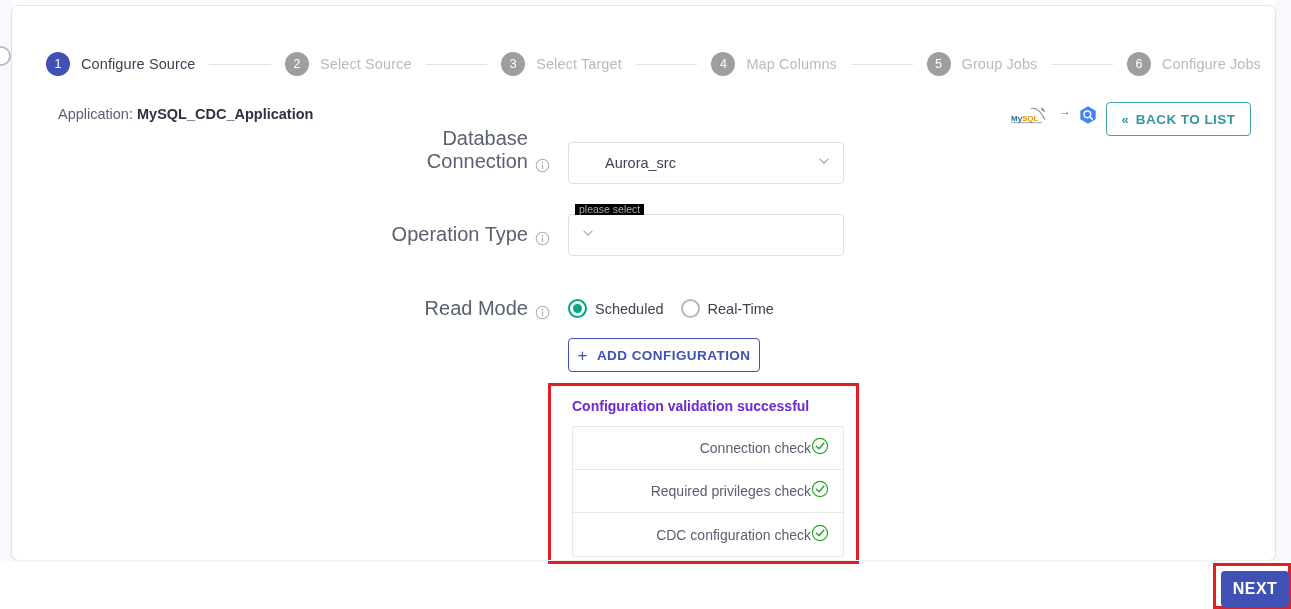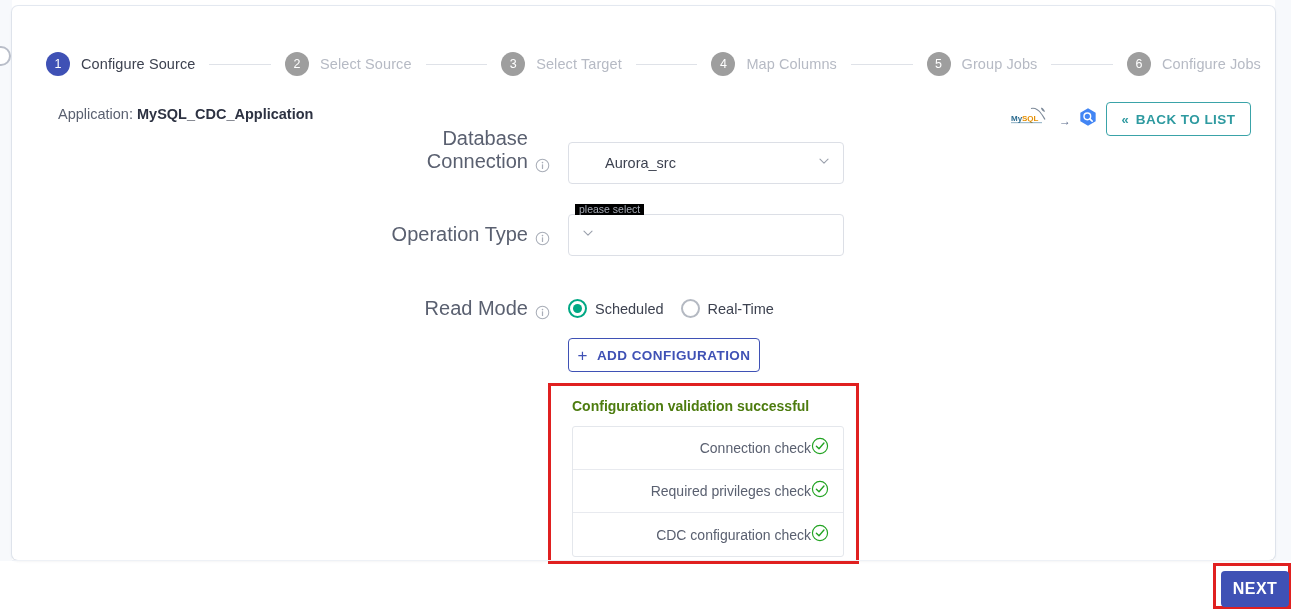--- a/index.html
+++ b/index.html
@@ -115,21 +115,21 @@
     color: #5a6070;
   }
   .app-row b { color: #2d3242; font-weight: 700; }
 
   
   .flow-icons {
     position: absolute;
     left: 998px;
     top: 99px;
     display: flex;
-    align-items: flex-end;
+    align-items: flex-start;
     gap: 7px;
   }
   .mysql-logo { width: 42px; height: 22px; display: block; }
   .flow-arrow { font-size: 12px; color: #5b6b8c; line-height: 1; }
   .bq-hex { width: 20px; height: 20px; display: block; }
 
   
   .btn-back {
     position: absolute;
     left: 1094px;
@@ -266,21 +266,21 @@
     height: 181px;
     border: 3px solid #e02020;
     background: #ffffff;
   }
   .validation-title {
     position: absolute;
     left: 21px;
     top: 12px;
     font-size: 14px;
     font-weight: 700;
-    color: #4d7c0f;
+    color: #6d28d9;
   }
   .check-list {
     position: absolute;
     left: 21px;
     top: 40px;
     width: 272px;
     border: 1px solid #e4e7ec;
     border-radius: 3px;
     background: #ffffff;
     overflow: hidden;

